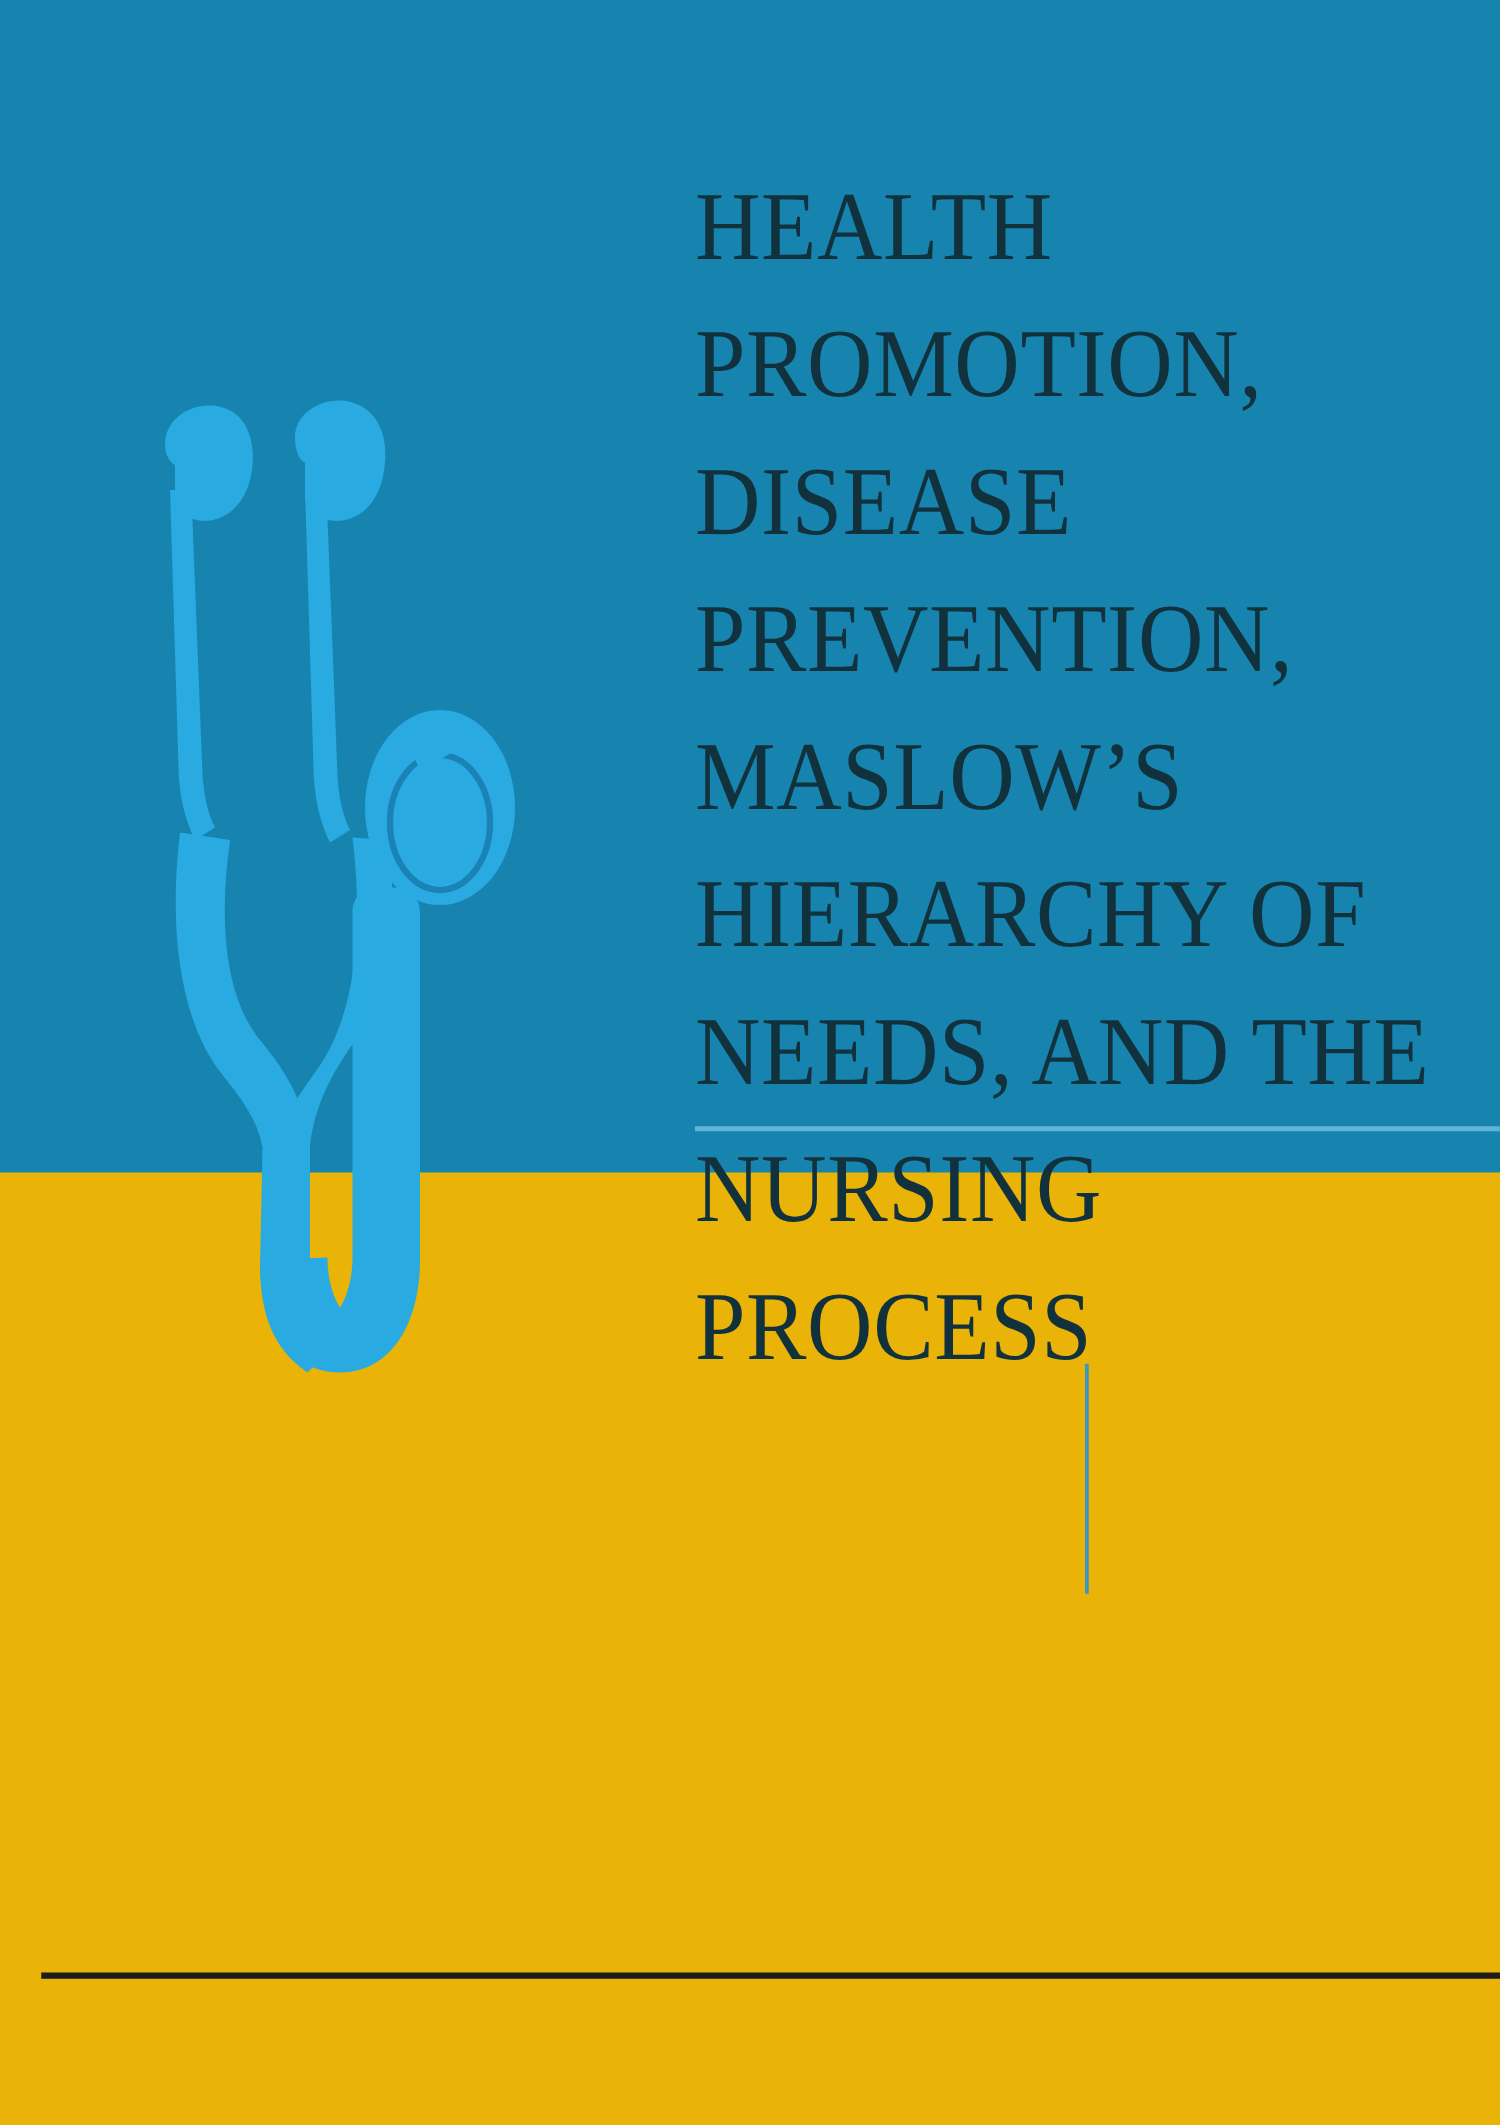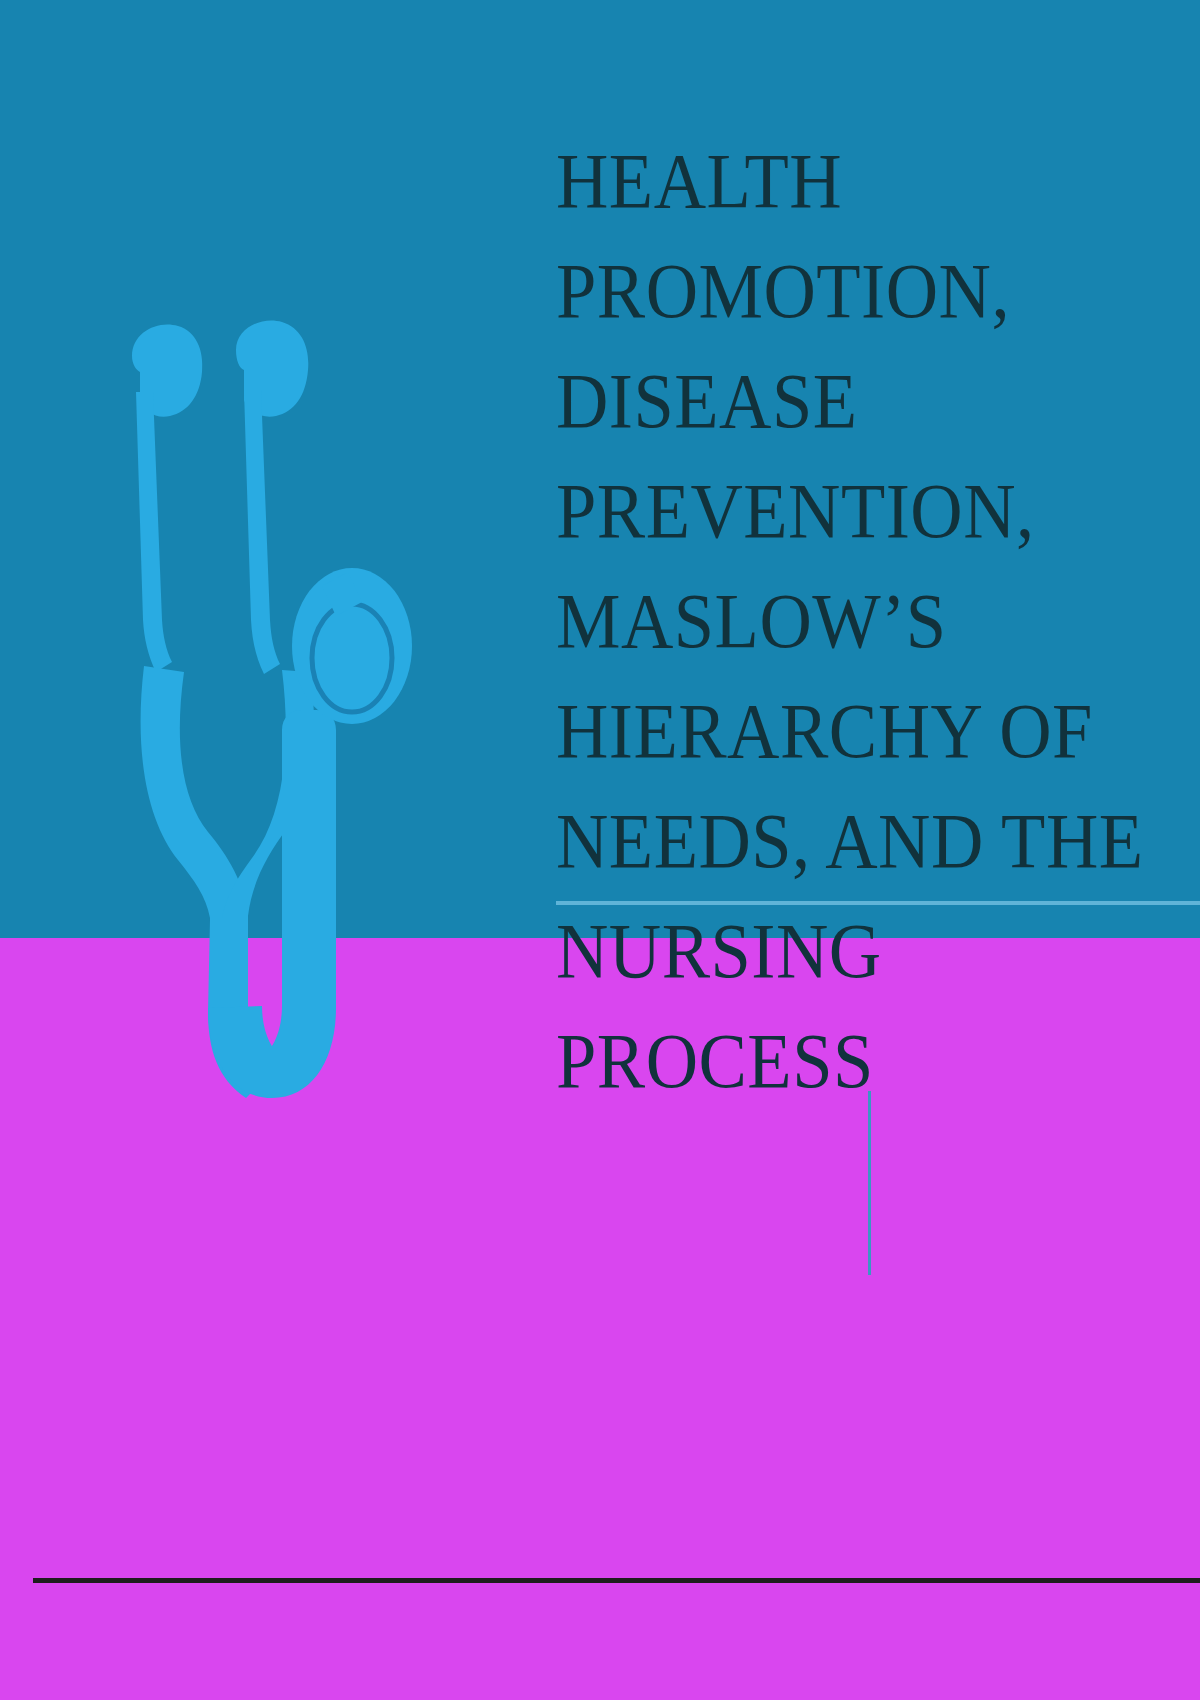--- a/index.html
+++ b/index.html
@@ -7,21 +7,21 @@
     padding: 0;
     background: #ffffff;
   }
   body {
     font-family: "Liberation Serif", serif;
   }
   .page {
     position: relative;
     width: 1200px;
     height: 1700px;
-    background: #d946ef;
+    background: #eab308;
     overflow: hidden;
   }
 
   
   .hero-band {
     position: absolute;
     left: 0;
     top: 0;
     width: 1200px;
     height: 938px;

